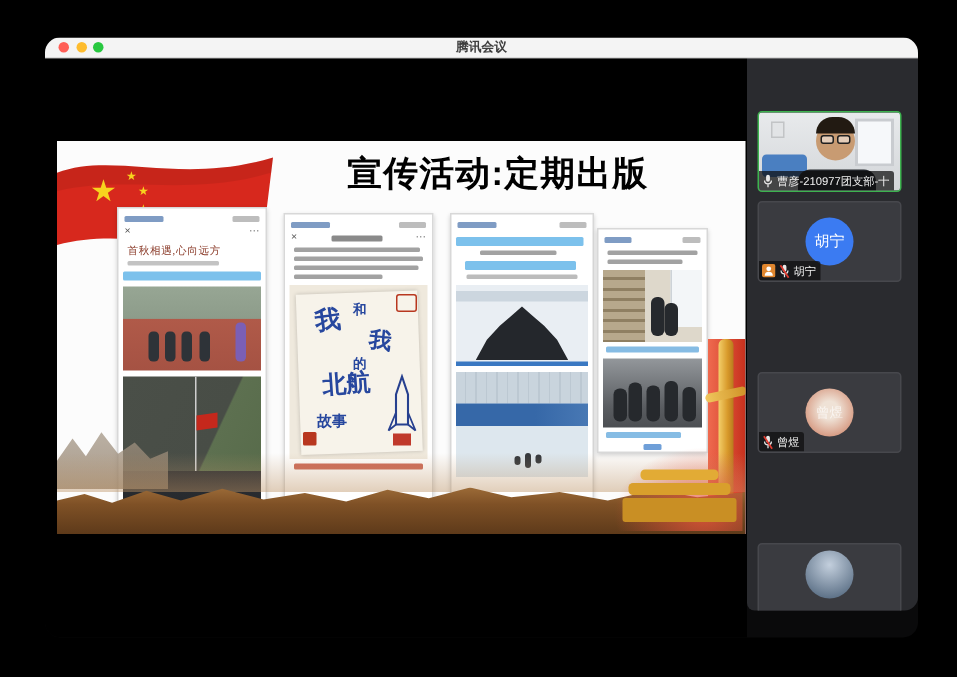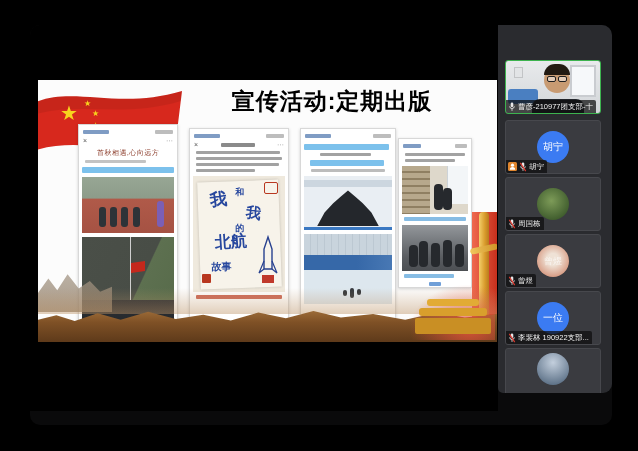--- a/index.html
+++ b/index.html
@@ -35,21 +35,21 @@
     background:linear-gradient(180deg,#a79a8a,#8d7a64);
     clip-path:polygon(0% 55%,14% 20%,26% 48%,40% 10%,55% 44%,70% 26%,84% 52%,100% 40%,100% 100%,0% 100%);}
   .relief{position:absolute;left:0;bottom:0;width:100%;height:36px;
     background:linear-gradient(180deg,#a8763f 0%,#7f5126 45%,#5e3a1a 100%);
     clip-path:polygon(0% 38%,4% 26%,8% 42%,13% 20%,18% 38%,24% 16%,30% 36%,36% 24%,42% 40%,48% 18%,54% 34%,60% 14%,66% 32%,73% 22%,80% 38%,87% 18%,93% 32%,100% 22%,100% 100%,0% 100%);}
   .relief-haze{position:absolute;left:0;bottom:28px;width:100%;height:26px;
     background:linear-gradient(180deg,rgba(252,252,252,0),rgba(189,148,103,.45));}
 
   
   .card{position:absolute;background:#fff;border:1px solid #d8d8d8;box-shadow:0 1px 3px rgba(0,0,0,.18);overflow:hidden;box-sizing:border-box;}
-  .c1{left:40px;top:44px;width:100px;height:202px;text-align:center;}
+  .c1{left:40px;top:44px;width:100px;height:202px;}
   .c2{left:151px;top:48px;width:100px;height:194px;}
   .c3{left:262px;top:48px;width:96px;height:197px;}
   .c4{left:360px;top:58px;width:74px;height:150px;}
   .chead{height:8px;margin:3px 4px 1px;display:flex;justify-content:space-between;align-items:center;}
   .bar{border-radius:1px;}
   .b-logo{width:26px;height:4px;background:#7f9cc4;}
   .b-btn{width:18px;height:4px;background:#bdbdbd;}
   .crow{display:flex;justify-content:space-between;align-items:center;margin:0 4px;height:7px;}
   .x{font-size:7px;color:#555;line-height:7px;} .dots{font-size:7px;color:#888;line-height:7px;}
   .c-title{margin:4px 6px 2px;font-size:7px;color:#8a3a28;letter-spacing:.5px;font-family:"Liberation Serif",serif;}
@@ -122,20 +122,28 @@
   .scene .hair{position:absolute;left:38px;top:3px;width:26px;height:11px;border-radius:12px 12px 0 0;background:#221a12;}
   .scene .glasses{position:absolute;left:41px;top:15px;width:20px;height:6px;display:flex;gap:2px;}
   .scene .lens{flex:1;border:1.5px solid #1f1f1f;border-radius:2px;background:rgba(255,255,255,.5);}
   .scene .body{position:absolute;left:26px;bottom:0;width:52px;height:14px;border-radius:8px 8px 0 0;background:#23262b;}
 </style>
 </head>
 <body>
 
 <div class="window">
 
+  <div class="titlebar">
+    <div class="lights">
+      <span class="light l-close"></span>
+      <span class="light l-min"></span>
+      <span class="light l-zoom"></span>
+    </div>
+    <span class="wtitle">腾讯会议</span>
+  </div>
 
   <div class="content">
 
     <div class="share-area">
       <div class="slide">
 
         <svg class="flag" width="150" height="78" viewBox="0 0 150 78">
           <path d="M2,18 C40,2 85,26 148,7 L142,56 C92,74 48,52 2,66 Z" fill="#d7281d"></path>
           <path d="M2,18 C40,2 85,26 148,7 L147,17 C92,34 48,18 2,30 Z" fill="rgba(0,0,0,0.07)"></path>
           <text x="26" y="36" font-size="20" fill="#f7d31e">★</text>
@@ -308,58 +316,34 @@
           <svg width="8" height="10" viewBox="0 0 10 14">
             <rect x="3.2" y="0.8" width="3.6" height="6.4" rx="1.8" fill="#e8e8e8"></rect>
             <path d="M1.8,6 a3.2,3.2 0 0 0 6.4,0" fill="none" stroke="#e8e8e8" stroke-width="1.2"></path>
             <line x1="5" y1="9.6" x2="5" y2="12.4" stroke="#e8e8e8" stroke-width="1.2"></line>
             <line x1="1.2" y1="1.2" x2="8.8" y2="12.8" stroke="#e23b30" stroke-width="1.6"></line>
           </svg>
           <span class="nm">胡宁</span>
         </div>
       </div>
 
-      <div class="tile" style="top:152px">
-        <div class="avatar av-green"></div>
-        <div class="tlabel">
-          <svg width="8" height="10" viewBox="0 0 10 14">
-            <rect x="3.2" y="0.8" width="3.6" height="6.4" rx="1.8" fill="#e8e8e8"></rect>
-            <path d="M1.8,6 a3.2,3.2 0 0 0 6.4,0" fill="none" stroke="#e8e8e8" stroke-width="1.2"></path>
-            <line x1="5" y1="9.6" x2="5" y2="12.4" stroke="#e8e8e8" stroke-width="1.2"></line>
-            <line x1="1.2" y1="1.2" x2="8.8" y2="12.8" stroke="#e23b30" stroke-width="1.6"></line>
-          </svg>
-          <span class="nm">周国栋</span>
-        </div>
-      </div>
 
       <div class="tile" style="top:209px">
         <div class="avatar av-moon">曾煜</div>
         <div class="tlabel">
           <svg width="8" height="10" viewBox="0 0 10 14">
             <rect x="3.2" y="0.8" width="3.6" height="6.4" rx="1.8" fill="#e8e8e8"></rect>
             <path d="M1.8,6 a3.2,3.2 0 0 0 6.4,0" fill="none" stroke="#e8e8e8" stroke-width="1.2"></path>
             <line x1="5" y1="9.6" x2="5" y2="12.4" stroke="#e8e8e8" stroke-width="1.2"></line>
             <line x1="1.2" y1="1.2" x2="8.8" y2="12.8" stroke="#e23b30" stroke-width="1.6"></line>
           </svg>
           <span class="nm">曾煜</span>
         </div>
       </div>
 
-      <div class="tile" style="top:266px">
-        <div class="avatar av-blue">一位</div>
-        <div class="tlabel">
-          <svg width="8" height="10" viewBox="0 0 10 14">
-            <rect x="3.2" y="0.8" width="3.6" height="6.4" rx="1.8" fill="#e8e8e8"></rect>
-            <path d="M1.8,6 a3.2,3.2 0 0 0 6.4,0" fill="none" stroke="#e8e8e8" stroke-width="1.2"></path>
-            <line x1="5" y1="9.6" x2="5" y2="12.4" stroke="#e8e8e8" stroke-width="1.2"></line>
-            <line x1="1.2" y1="1.2" x2="8.8" y2="12.8" stroke="#e23b30" stroke-width="1.6"></line>
-          </svg>
-          <span class="nm">李裴林 190922支部...</span>
-        </div>
-      </div>
 
       <div class="tile" style="top:323px">
         <div class="avatar av-sphere" style="top:20px"></div>
       </div>
 
     </div>
   </div>
 </div>
 
 </body></html>

